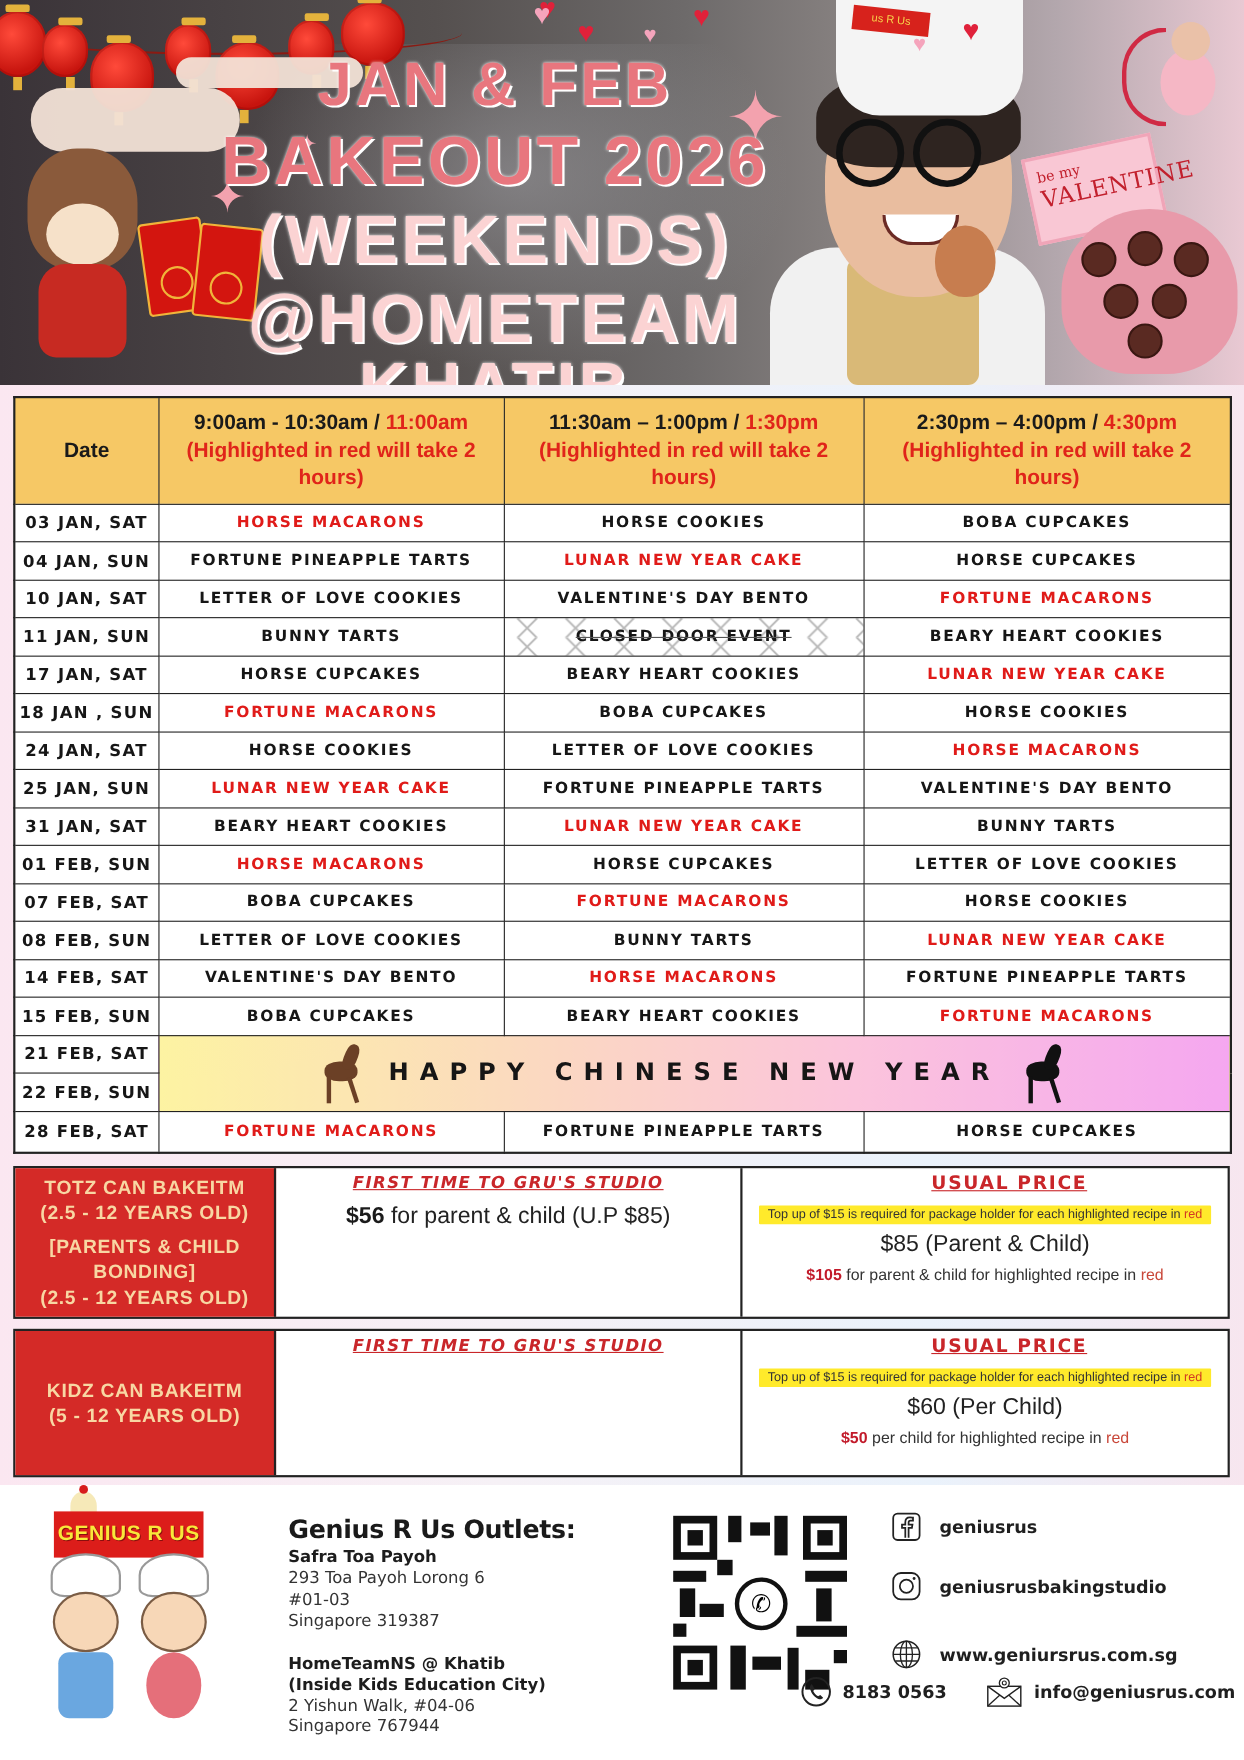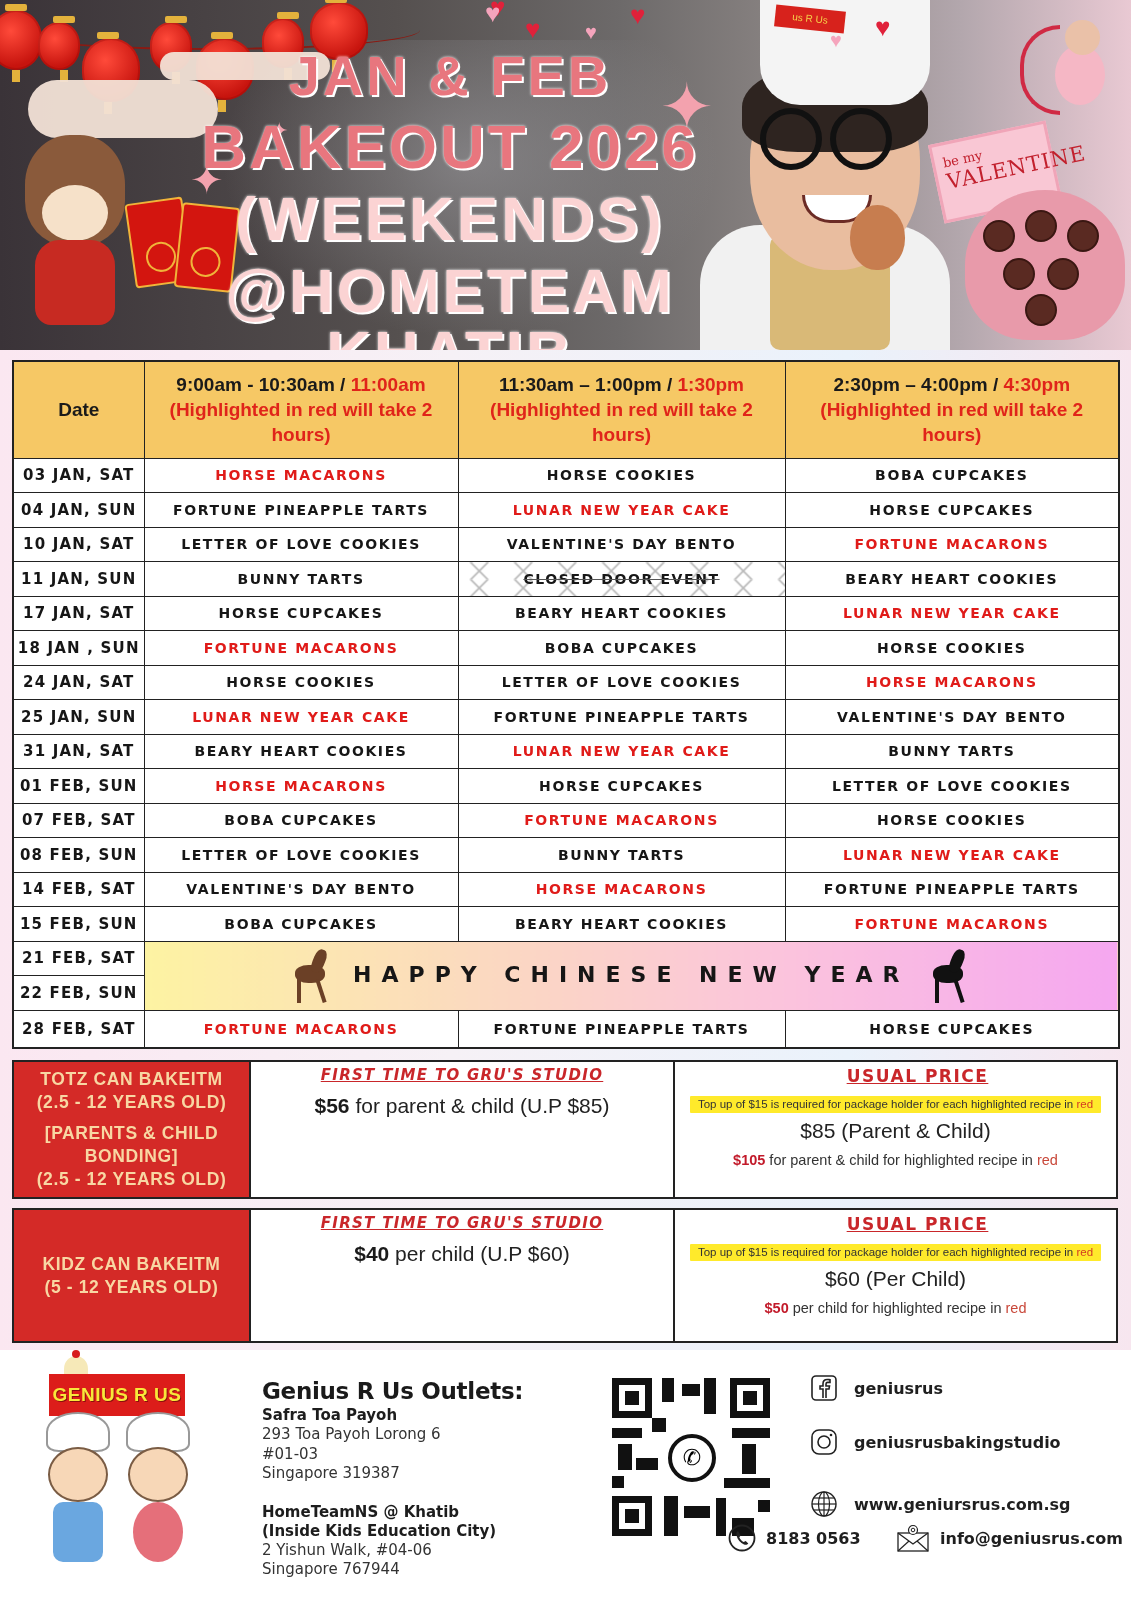--- a/index.html
+++ b/index.html
@@ -400,21 +400,20 @@
   </div>
 </div>
 
 <div class="price-box kidz">
   <div class="price-label">
     <span>KIDZ CAN BAKEITM</span>
     <span>(5 - 12 YEARS OLD)</span>
   </div>
   <div class="price-first">
     <span class="section-title">First time to Gru's Studio</span>
-    <div class="line-main"><b>$40</b><span> per child (U.P $60)</span></div>
   </div>
   <div class="price-usual">
     <span class="section-title big">Usual Price</span><br>
     <span class="topup"><span>Top up of $15 is required for package holder for each highlighted recipe in </span><span class="red">red</span></span>
     <div class="usual-main">$60 (Per Child)</div>
     <div class="usual-sub"><span class="red-b">$50</span><span> per child for highlighted recipe in </span><span class="redtxt">red</span></div>
   </div>
 </div>
 
 <div class="footer">

